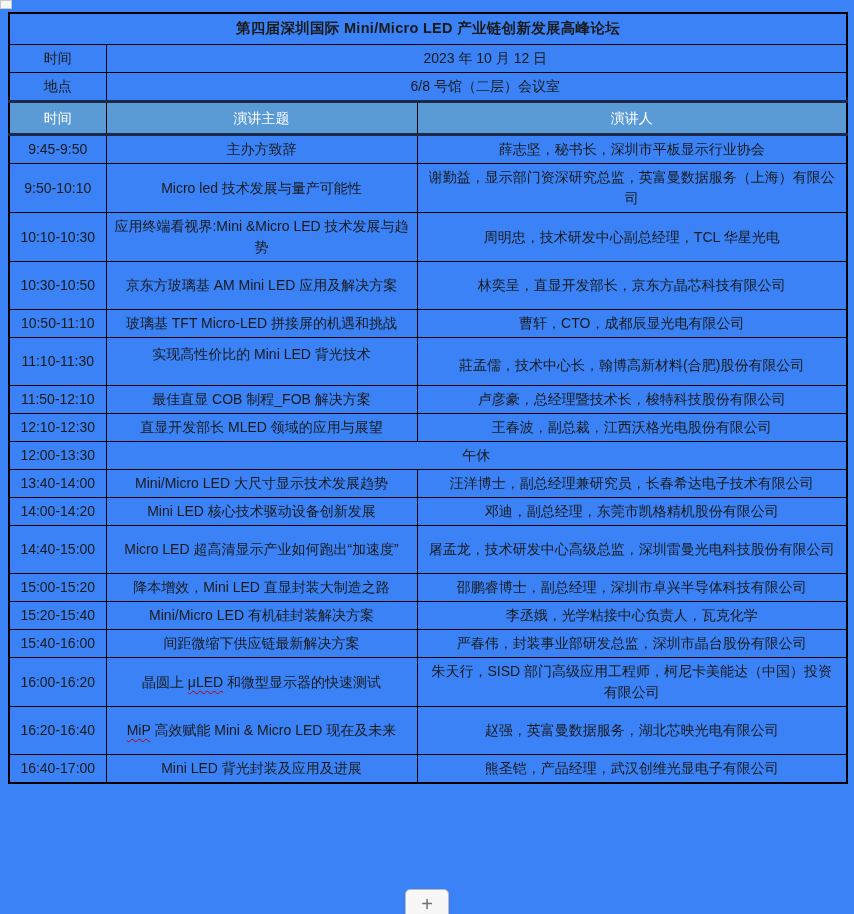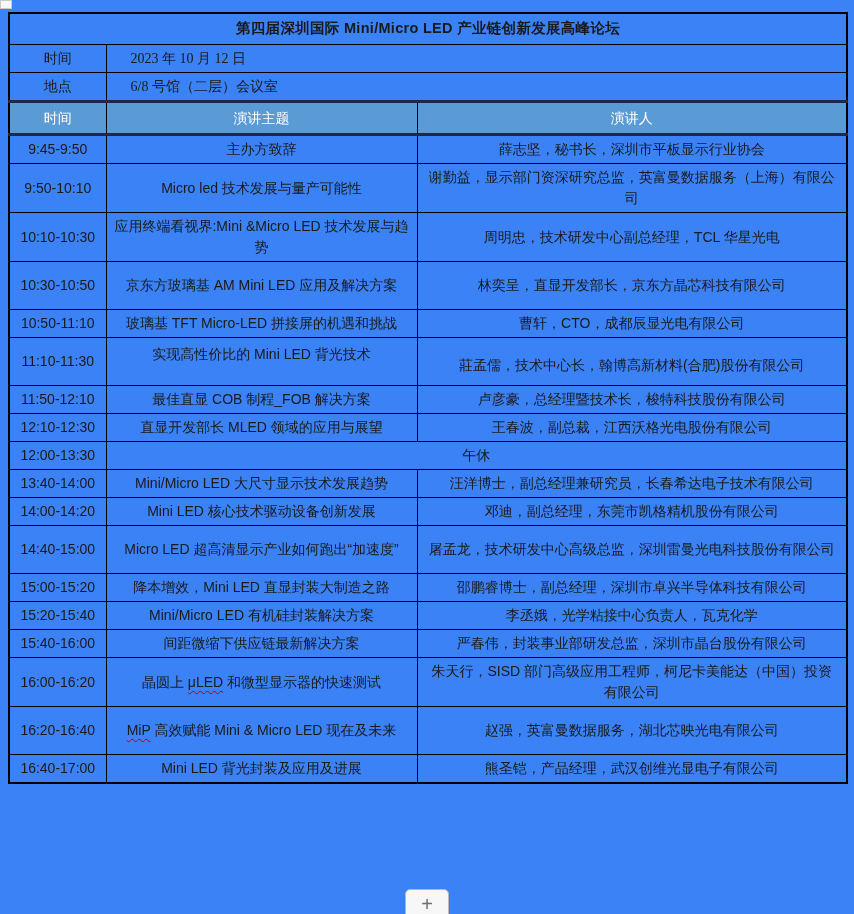--- a/index.html
+++ b/index.html
@@ -18,21 +18,21 @@
     border:2px solid #000;
   }
   col.c1 { width:97px; } col.c2 { width:311px; } col.c3 { width:430px; }
   td {
     border:1px solid #000; text-align:center; vertical-align:middle;
     font-size:14px; line-height:1.5; padding:3px 6px;
     overflow-wrap:break-word;
   }
   tr.title-row td { font-weight:bold; height:24px; font-size:14.5px; letter-spacing:0.3px; }
   tr.info-row { height:23px; }
-  tr.info-row td.value { text-align:left; padding-left:24px;font-family:Liberation Serif, serif; }
+  tr.info-row td.value { text-align:center; padding-left:24px; }
   tr.header-row td {
     background:var(--header-bg,#5B9BD5); color:var(--header-text,#fff);
     border-top:3px solid var(--header-border,#1b2a4a);
     border-bottom:3px solid var(--header-border,#1b2a4a);
     height:24px;
   }
   tr.sched { height:23px; }
   tr.tall { height:48px; }
   tr.split td.topic   { vertical-align:top;    padding-top:6px; }
   tr.split td.speaker { vertical-align:bottom; padding-bottom:9px; }

